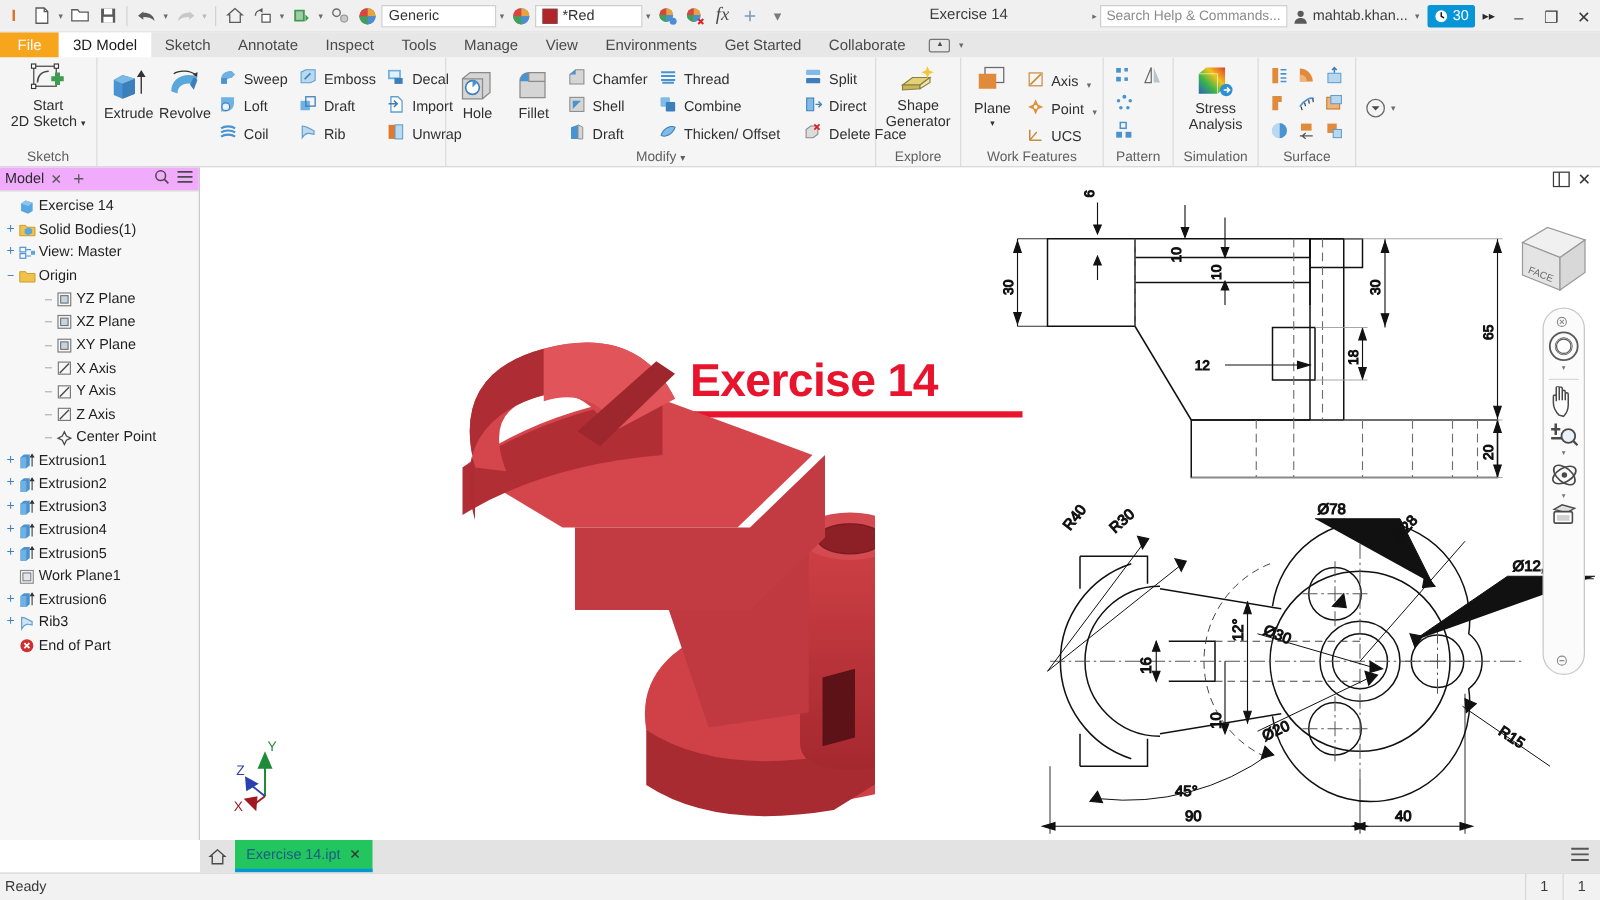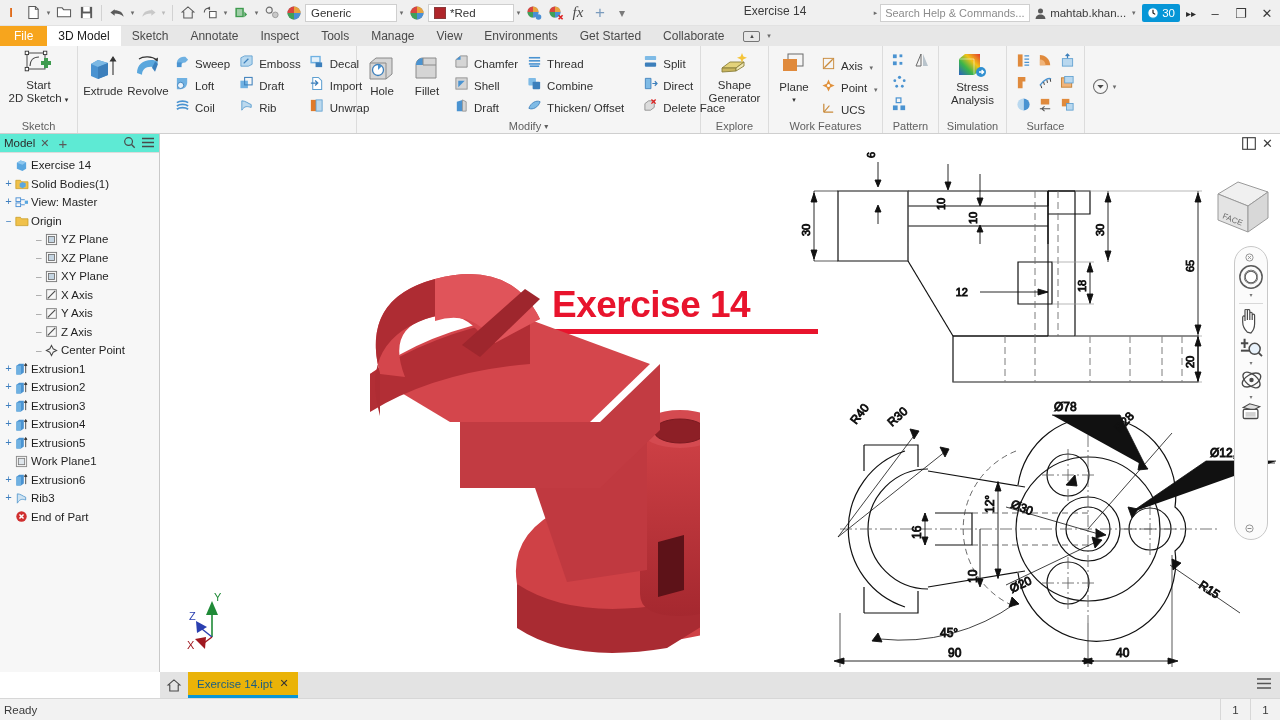--- a/index.html
+++ b/index.html
@@ -83,21 +83,21 @@
   .gico svg { display:block; }
   .grid3 { display:grid; grid-template-columns:repeat(3,20px); grid-auto-rows:20px; gap:2px; padding-top:2px; }
   .gcell { display:flex;align-items:center;justify-content:center; }
 
   
   .browser {
     position:absolute; left:0; top:134px; width:160px; height:538px;
     background:#f7f7f7; border-right:1px solid #c9c9c9; display:flex; flex-direction:column;
   }
   .br-head { height:19px; display:flex; align-items:center; padding:0 4px; gap:5px;
-    font-size:11.5px; color:#2b2b2b; border-bottom:1px solid #dcdcdc; background:#5eead4;justify-content:center; }
+    font-size:11.5px; color:#2b2b2b; border-bottom:1px solid #dcdcdc; background:#f0abfc;justify-content:center; }
   .br-head .sp { flex:1; }
   .tree { flex:1; overflow:hidden; padding-top:3px; font-size:11.5px; color:#1f1f1f; }
   .trow { display:flex; align-items:center; height:18.5px; white-space:nowrap; }
   .tw { width:11px; flex:none; text-align:center; font-size:11px; color:#3f7fbf;
     font-family:"Liberation Mono", monospace; }
   .ticon { width:15px; flex:none; display:flex; align-items:center; justify-content:center; }
   .tlbl { padding-left:2px; }
 
   
   .canvas { position:absolute; left:160px; top:134px; width:1120px; height:538px;
@@ -117,21 +117,21 @@
   .nvi { width:30px; display:flex; align-items:center; justify-content:center; color:#4a4a4a; }
   .nv-caret { font-size:6px; color:#777; height:6px; line-height:6px; }
   .nv-div { width:24px; height:1px; background:#d8d8d8; margin:3px 0; }
   .panel-tools { position:absolute; right:3px; top:0px; display:flex; gap:6px; padding:3px 4px;
     color:#3a3a3a; font-size:12px; }
 
   
   .docbar { position:absolute; left:160px; top:672px; width:1120px; height:26px;
     background:#e3e3e3; display:flex; align-items:flex-end; }
   .homebtn { width:28px; height:26px; display:flex; align-items:center; justify-content:center; color:#4a4a4a; }
-  .doctab { height:26px; background:#eab308; border-bottom:3px solid #0696d7;
+  .doctab { height:26px; background:#22c55e; border-bottom:3px solid #0696d7;
     display:flex; align-items:center; gap:7px; padding:0 9px; font-size:11.5px; color:#1a5e84; }
   .docbar .ham { margin-left:auto; margin-right:8px; margin-bottom:5px; color:#555; }
   .status { position:absolute; left:0; top:698px; width:1280px; height:22px;
     background:#f2f2f2; border-top:1px solid #d7d7d7; display:flex; align-items:center;
     font-size:11.5px; color:#3a3a3a; }
   .status .msg { padding-left:4px; }
   .status .cell { width:30px; height:22px; border-left:1px solid #d7d7d7;
     display:flex;align-items:center;justify-content:center; }
   .status .spacer { flex:1; }
 </style>

